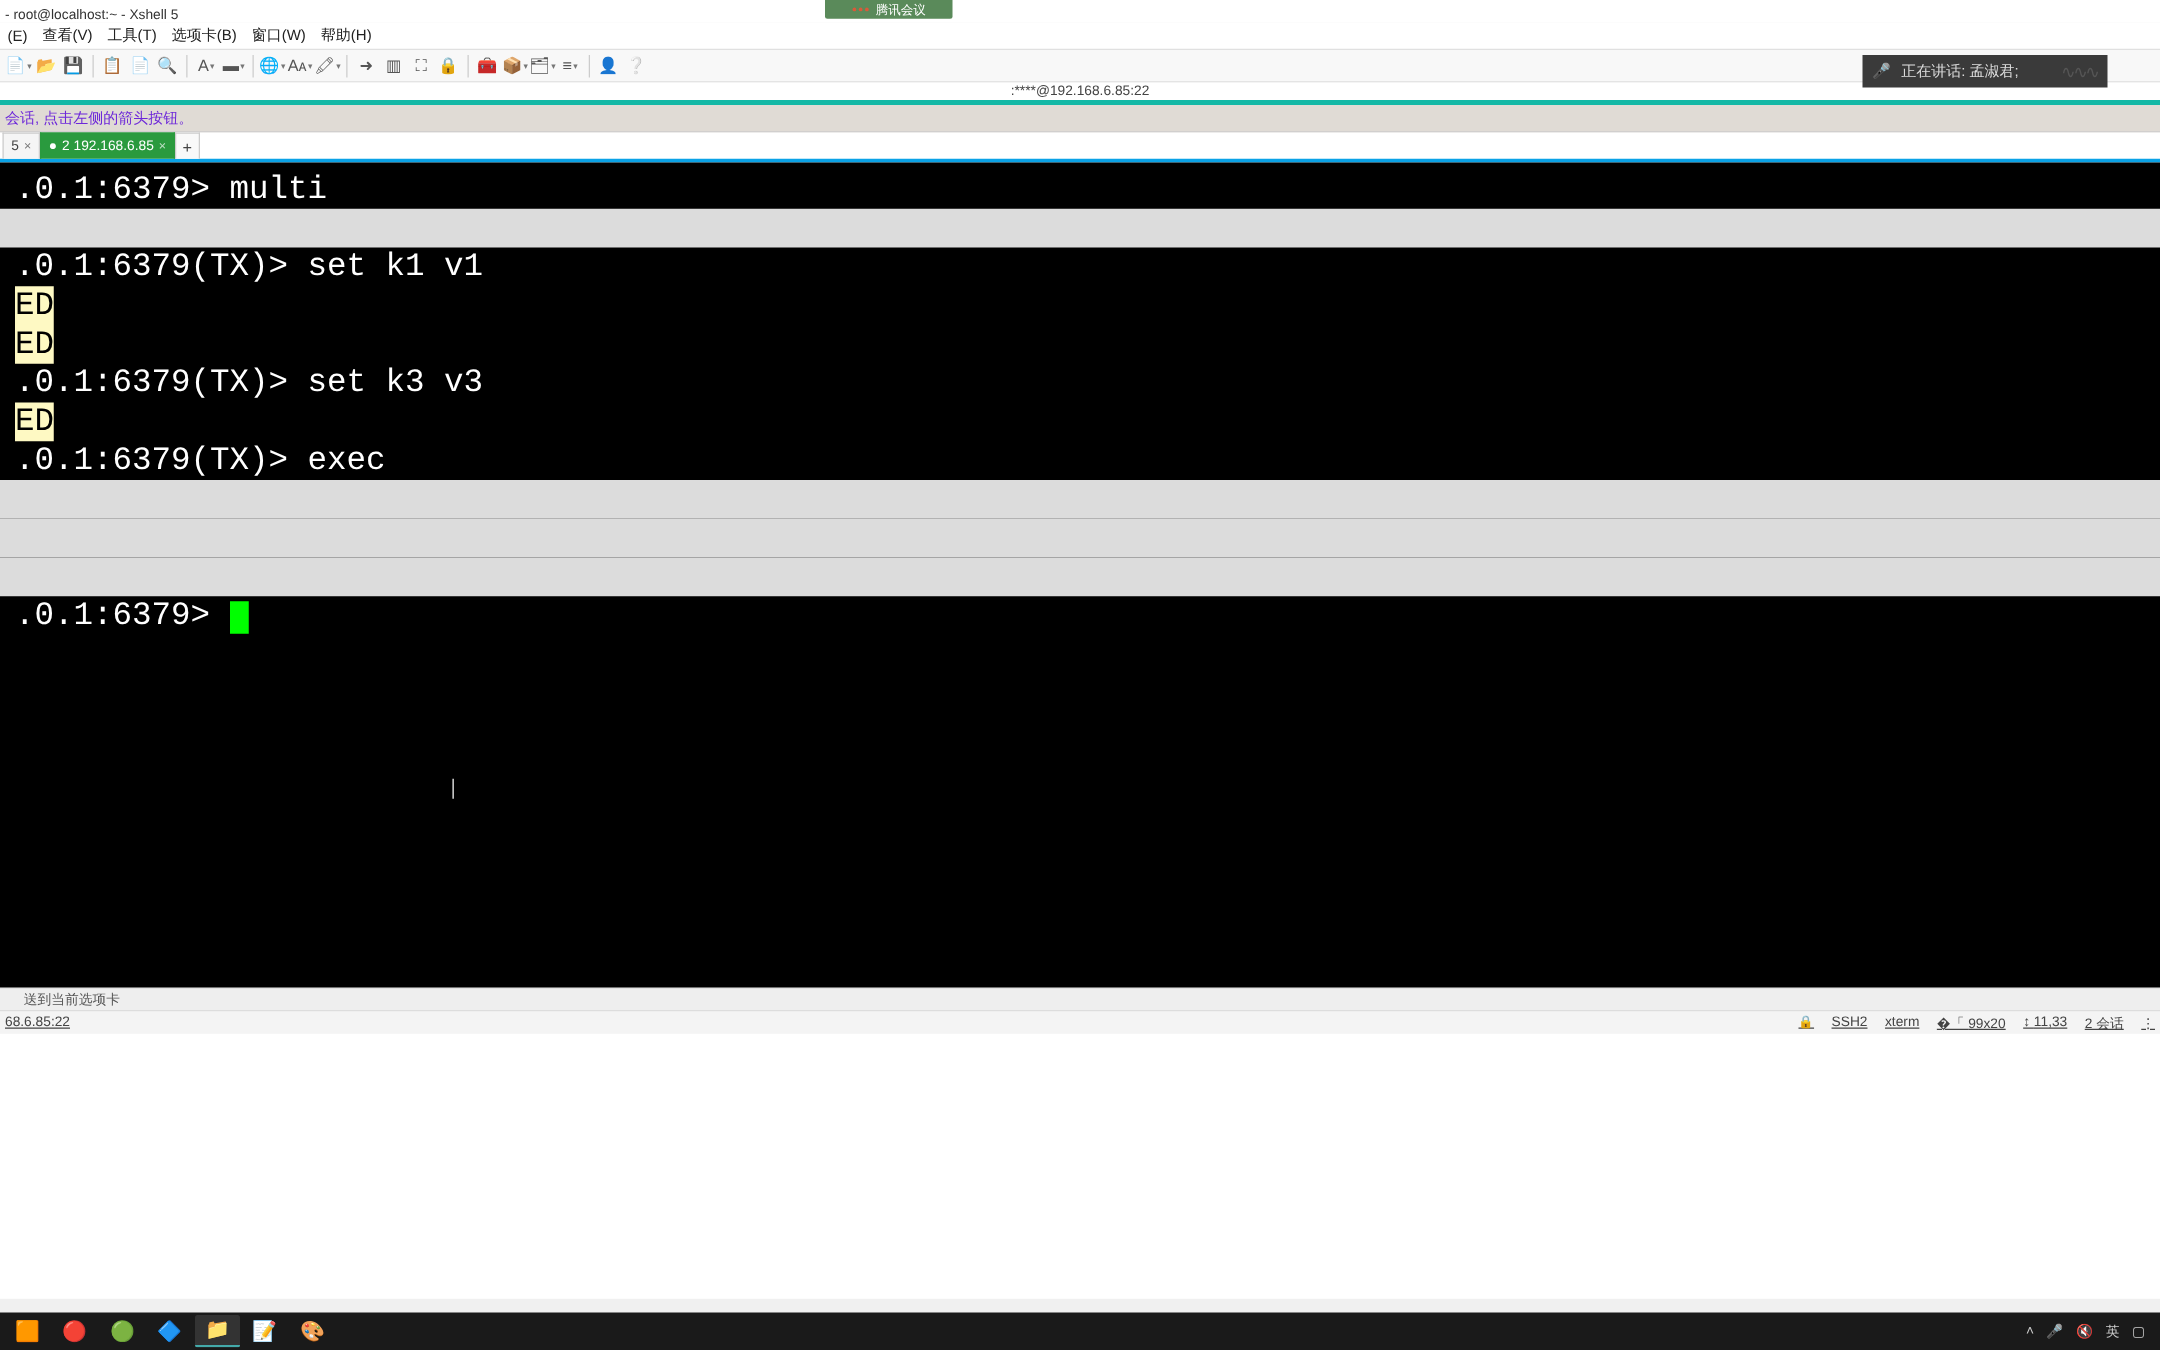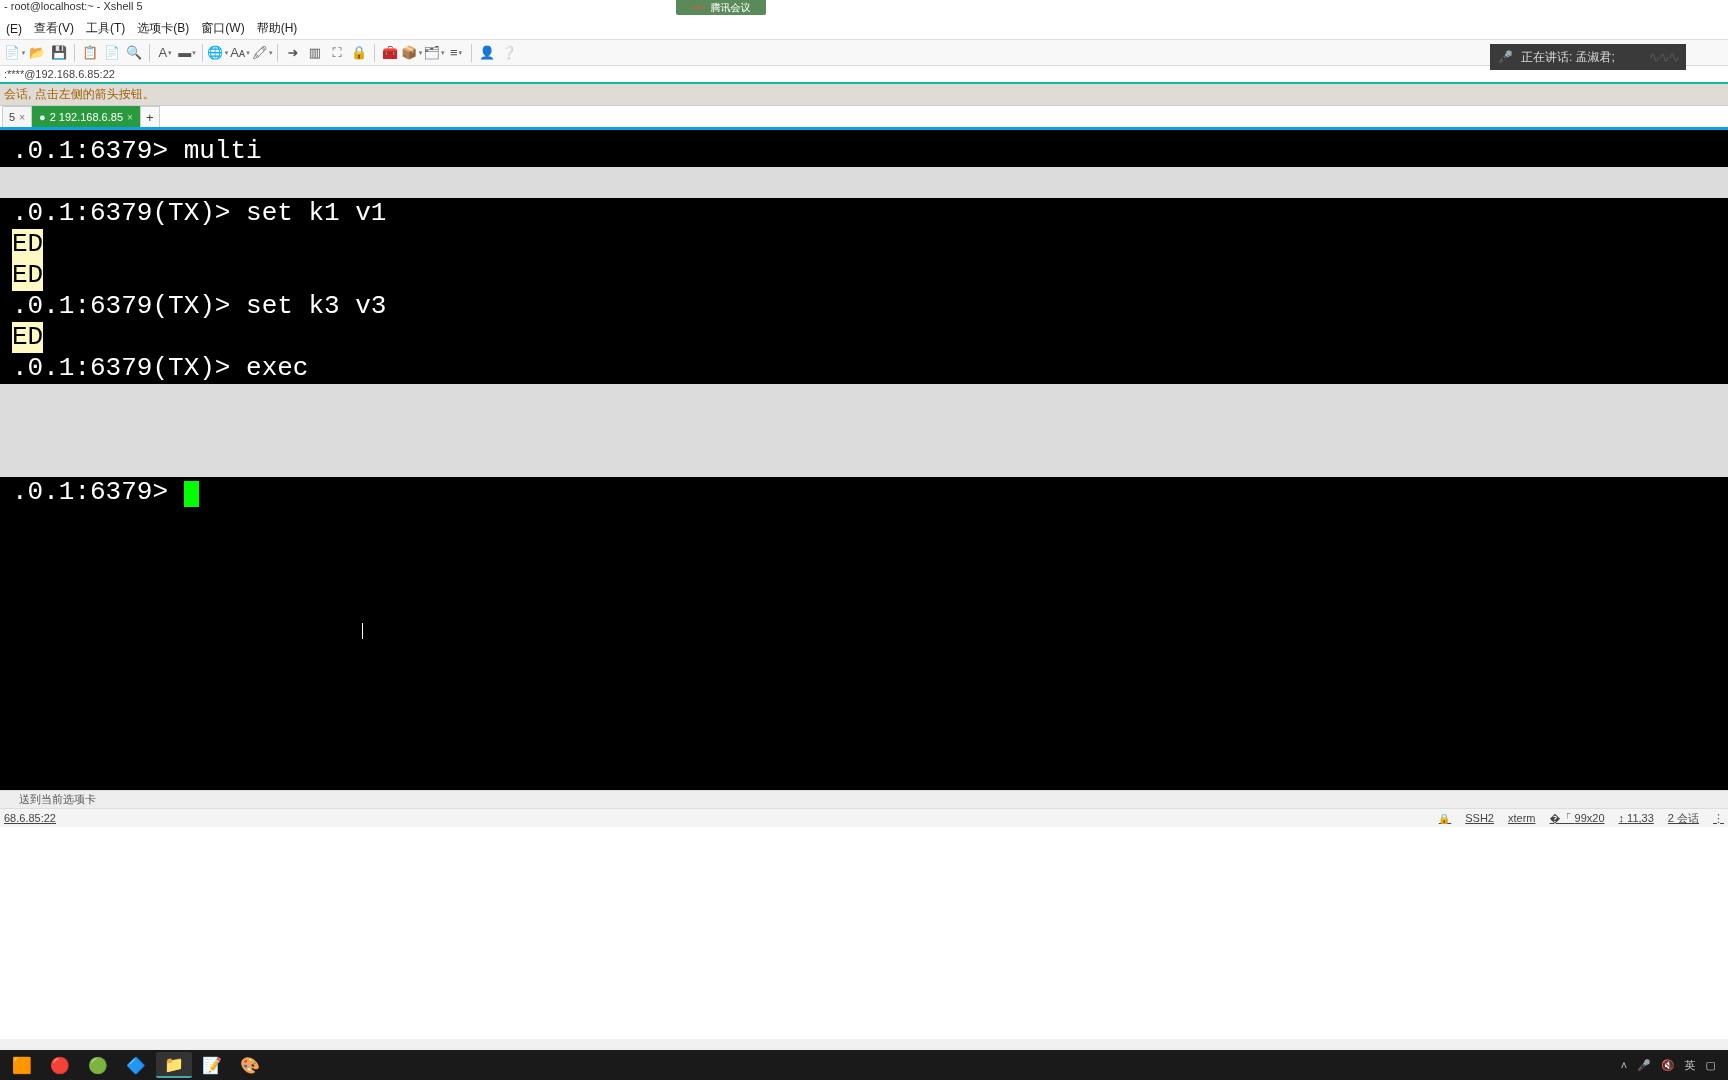--- a/index.html
+++ b/index.html
@@ -10,40 +10,39 @@
     width: 1728px;
     height: 1080px;
     overflow: hidden;
     position: relative;
   }
   
   .titlebar {
     height: 18px;
     background: #fff;
     display: flex;
-    align-items: flex-start;
+    align-items: flex-end;
     padding: 0 4px;
     font-size: 11px;
     color: #333;
   }
   .meeting-badge {
     position: absolute;
     top: 0;
     left: 660px;
-    width: 90px;
+    width: 102px;
     height: 15px;
     background: #5a8a5a;
     border-radius: 0 0 2px 2px;
     color: #fff;
     font-size: 10px;
     display: flex;
     align-items: center;
     justify-content: center;
     gap: 4px;
-    margin-left: 16px;
   }
   .meeting-badge .dots {
     display: flex;
     gap: 2px;
     margin-right: 2px;
   }
   .meeting-badge .dot {
     width: 3px; height: 3px; background: #d85a3a; border-radius: 50%;
   }
   
@@ -94,37 +93,38 @@
     gap: 8px;
     color: #ddd;
     font-size: 12px;
   }
   .mic-ico { color: #6a7a7a; font-size: 12px; }
   .voicebar .wave { margin-left: auto; color: #555; letter-spacing: -2px; font-size: 14px; }
   
   .connrow {
     height: 18px;
     background: #fff;
-    border-bottom: 2px solid #14b8a6;
+    border-bottom: 4px solid #14b8a6;
     display: flex;
     align-items: center;
     padding: 0 4px;
     font-size: 11px;
     color: #444;
+    justify-content: center;
   }
   
   .hintrow {
     height: 22px;
     background: #e0dbd5;
     border-bottom: 1px solid #ccc;
     display: flex;
     align-items: center;
     padding: 0 4px;
     font-size: 12px;
-    color: #a16207;
+    color: #6d28d9;
   }
   
   .tabstrip {
     height: 24px;
     background: #fff;
     border-bottom: 3px solid #0aa2e6;
     display: flex;
     align-items: stretch;
     padding-left: 2px;
   }

